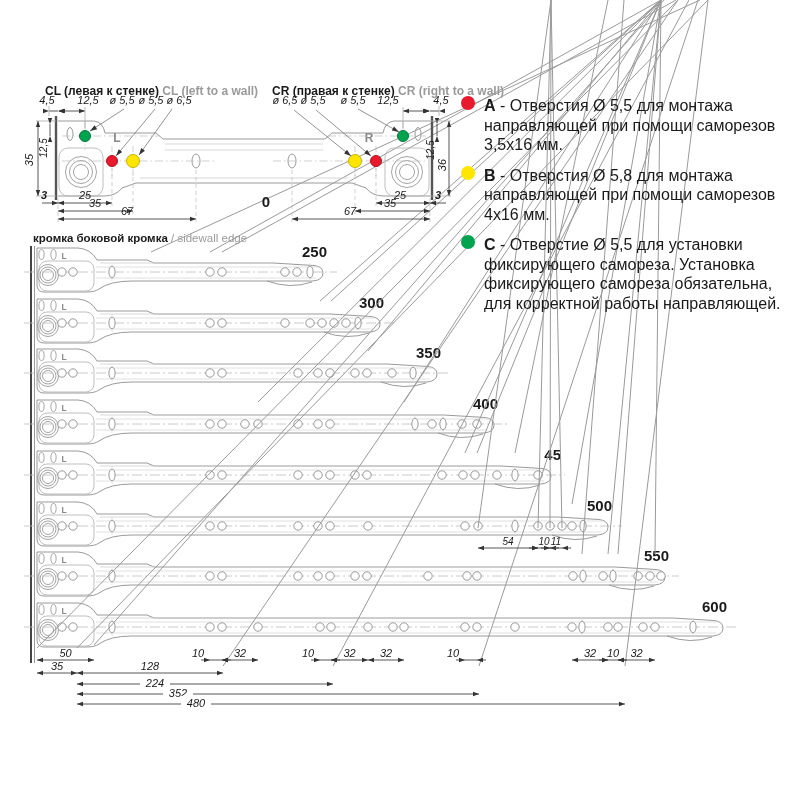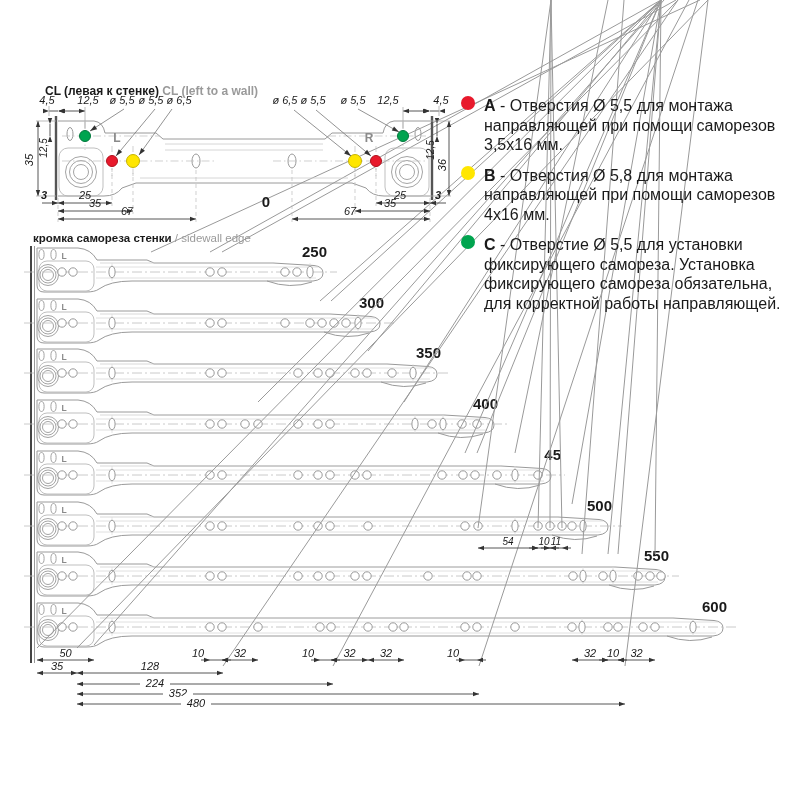--- a/index.html
+++ b/index.html
@@ -536,20 +536,24 @@
         <line x1="430" y1="198" x2="430" y2="222" stroke="#bbb" stroke-width="0.7" stroke-dasharray="4 3"></line>
         <text x="266" y="207" fill="#1a1a1a" font-size="15" text-anchor="middle" font-style="normal" font-weight="bold" font-family="&quot;Liberation Sans&quot;,sans-serif">0</text>
       </g>
     </svg>
 
   <div class="overlay dwg-title" style="left:45px;top:84px">
     <span>CL (левая к стенке)</span>
     <span class="en">CL (left to a wall)</span>
   </div>
 
+  <div class="overlay dwg-title" style="left:272px;top:84px">
+    <span>CR (правая к стенке)</span>
+    <span class="en">CR (right to a wall)</span>
+  </div>
 
   <div class="overlay legend" style="left:461px;top:96px">
     <div class="leg-item">
       <span class="dot" style="background: rgb(232, 25, 44);"></span>
       <div class="leg-text">
         <b>A</b>
         <span>- Отверстия Ø 5,5 для монтажа направляющей при помощи саморезов 3,5х16 мм.</span>
       </div>
     </div>
     <div class="leg-item">
@@ -562,17 +566,17 @@
     <div class="leg-item">
       <span class="dot" style="background: rgb(0, 164, 79);"></span>
       <div class="leg-text">
         <b>C</b>
         <span>- Отверстие Ø 5,5 для установки фиксирующего самореза. Установка фиксирующего самореза обязательна, для корректной работы направляющей.</span>
       </div>
     </div>
   </div>
 
   <div class="overlay edge-label" style="left:33px;top:232px">
-    <span>кромка самореза стенки</span>
+    <span>кромка боковой кромка</span>
     <span class="en">/ sidewall edge</span>
   </div>
 
 </div>
 
 </body></html>

